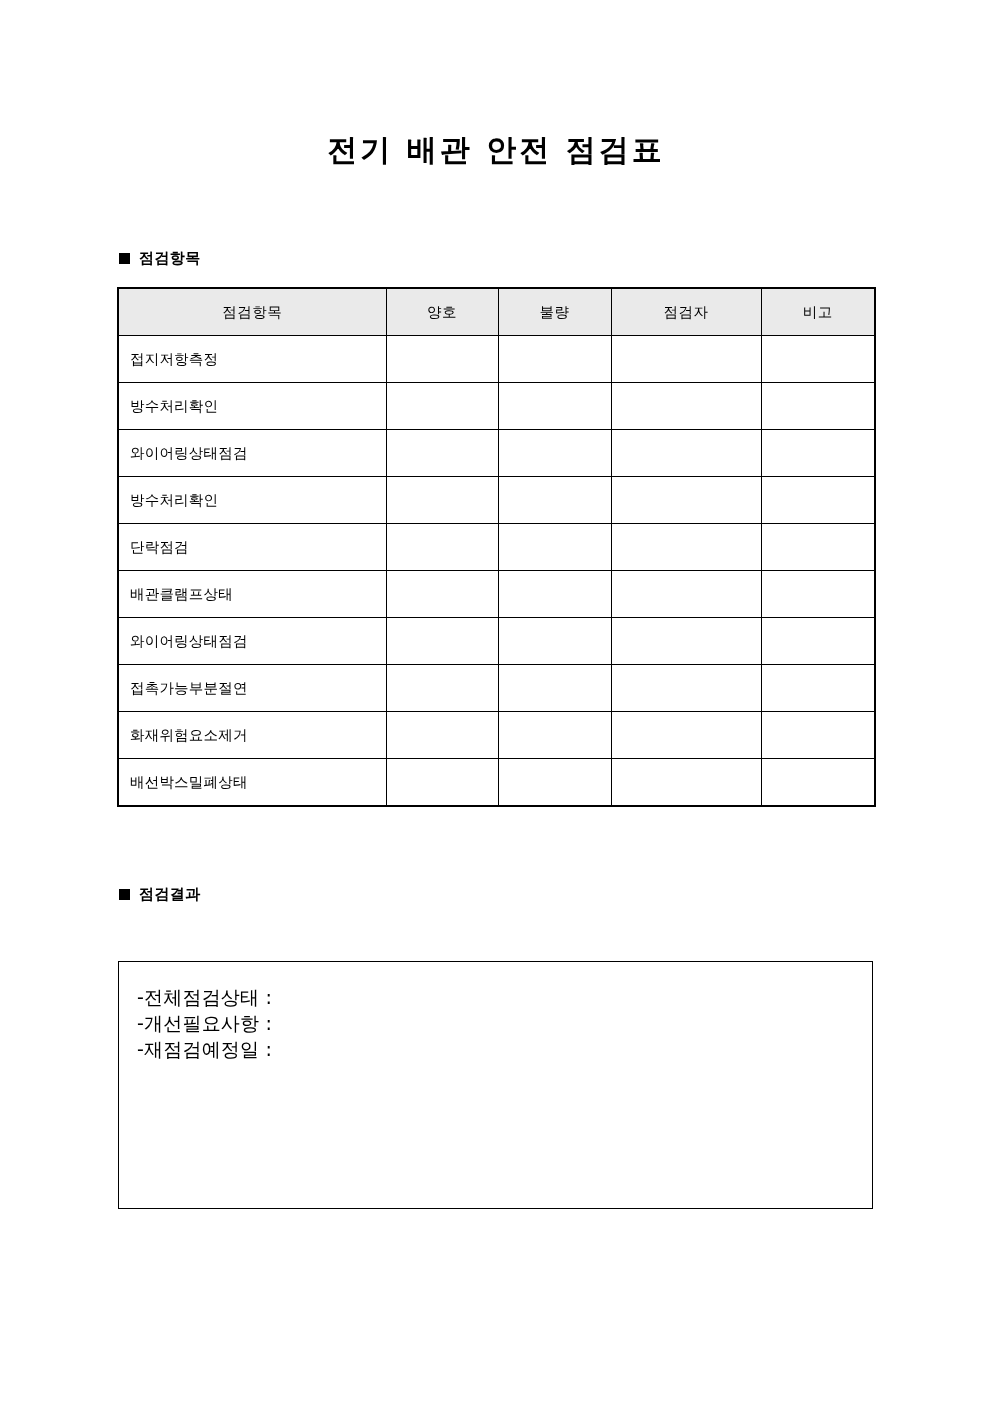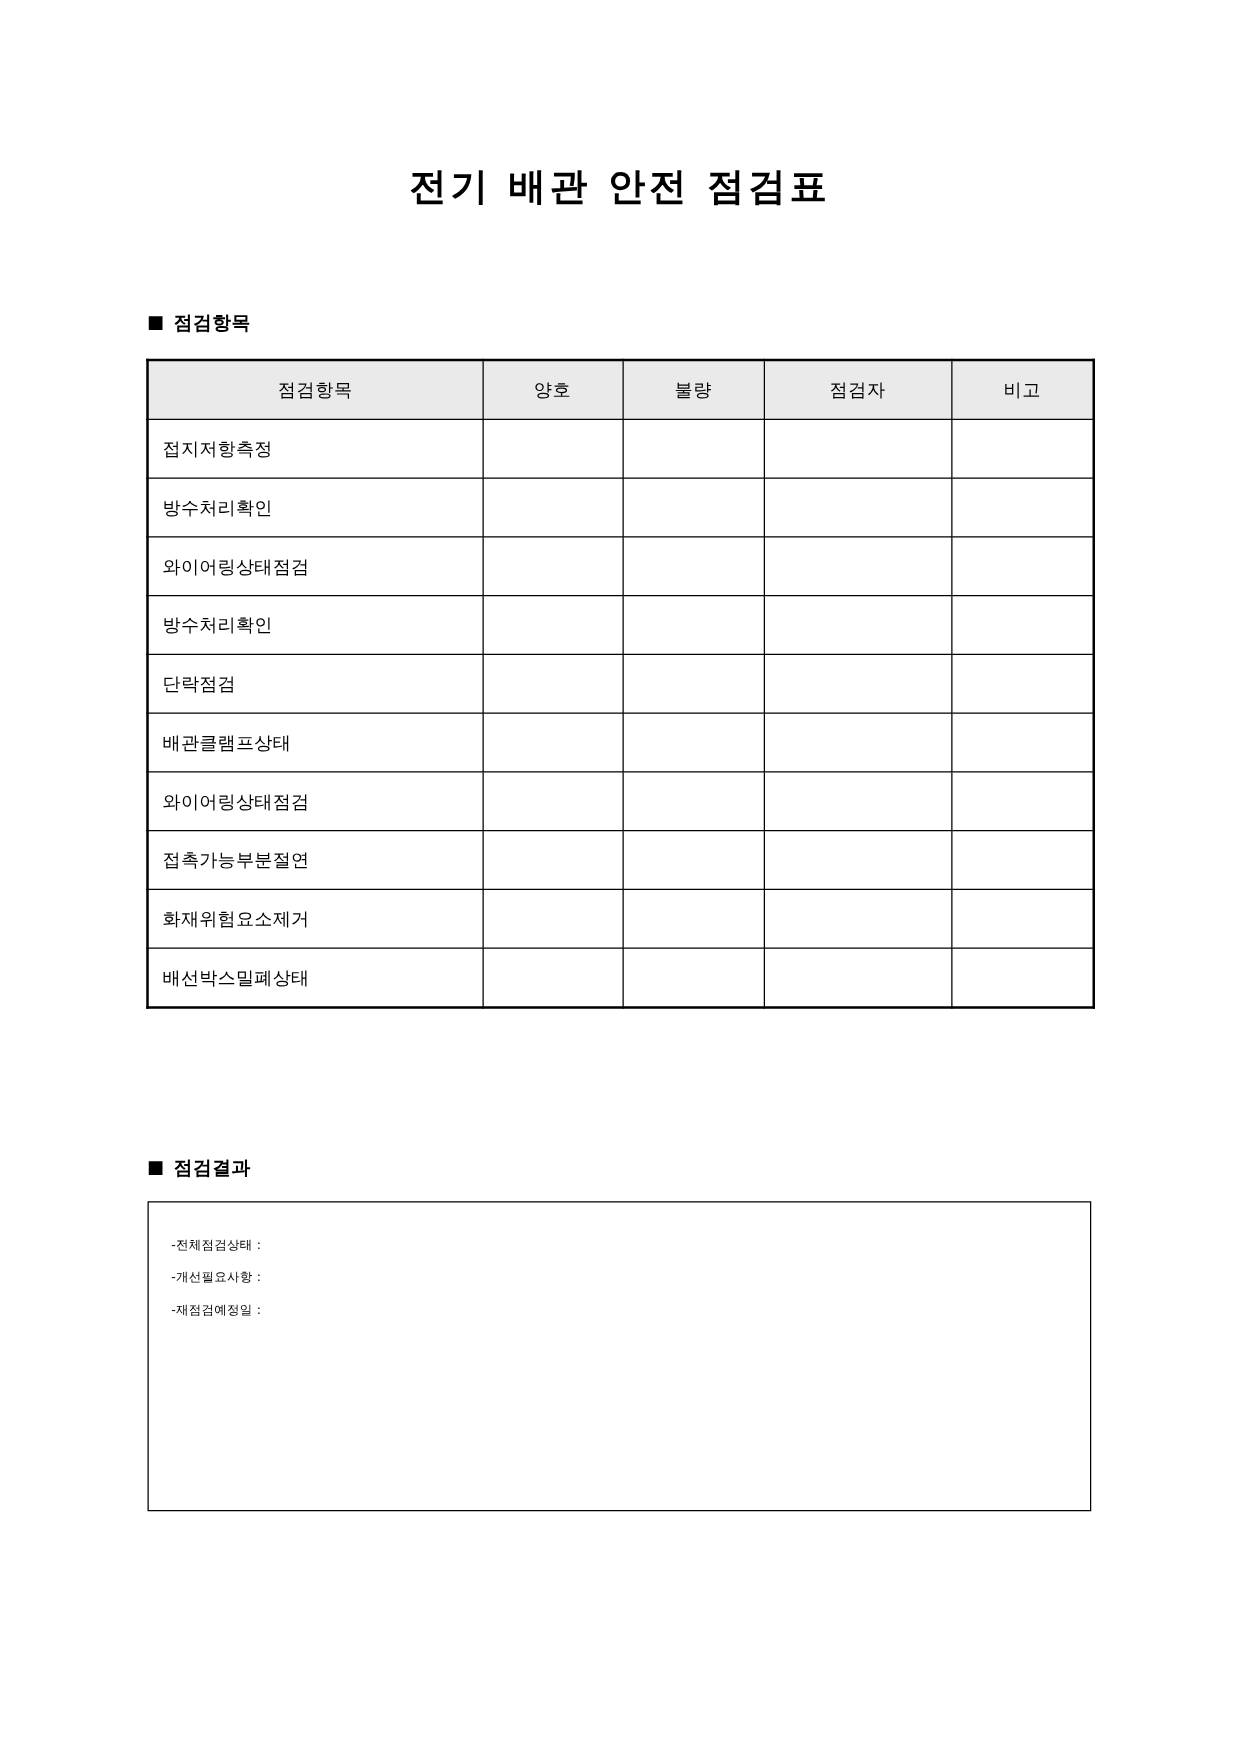--- a/index.html
+++ b/index.html
@@ -46,21 +46,21 @@
     letter-spacing: 0.4px;
   }
   .section-heading .bullet-square {
     width: 11px;
     height: 11px;
     background: #000000;
     display: inline-block;
     flex: 0 0 auto;
   }
   #heading-items { top: 249px; }
-  #heading-results { top: 925px; }
+  #heading-results { top: 885px; }
 
   
   .table-wrap {
     position: absolute;
     left: 117px;
     top: 287px;
     width: 757px;
   }
   table.check-table {
     border-collapse: collapse;
@@ -101,21 +101,21 @@
     position: absolute;
     left: 118px;
     top: 961px;
     width: 755px;
     height: 248px;
     border: 1.5px solid #000000;
     box-sizing: border-box;
     padding: 22px 0 0 18px;
   }
   .results-box .result-line {
-    font-size: 10px;
+    font-size: 19px;
     line-height: 26px;
     letter-spacing: 0.2px;
     white-space: pre;
   }
 </style>
 </head>
 <body>
 
 <div class="page">
 

